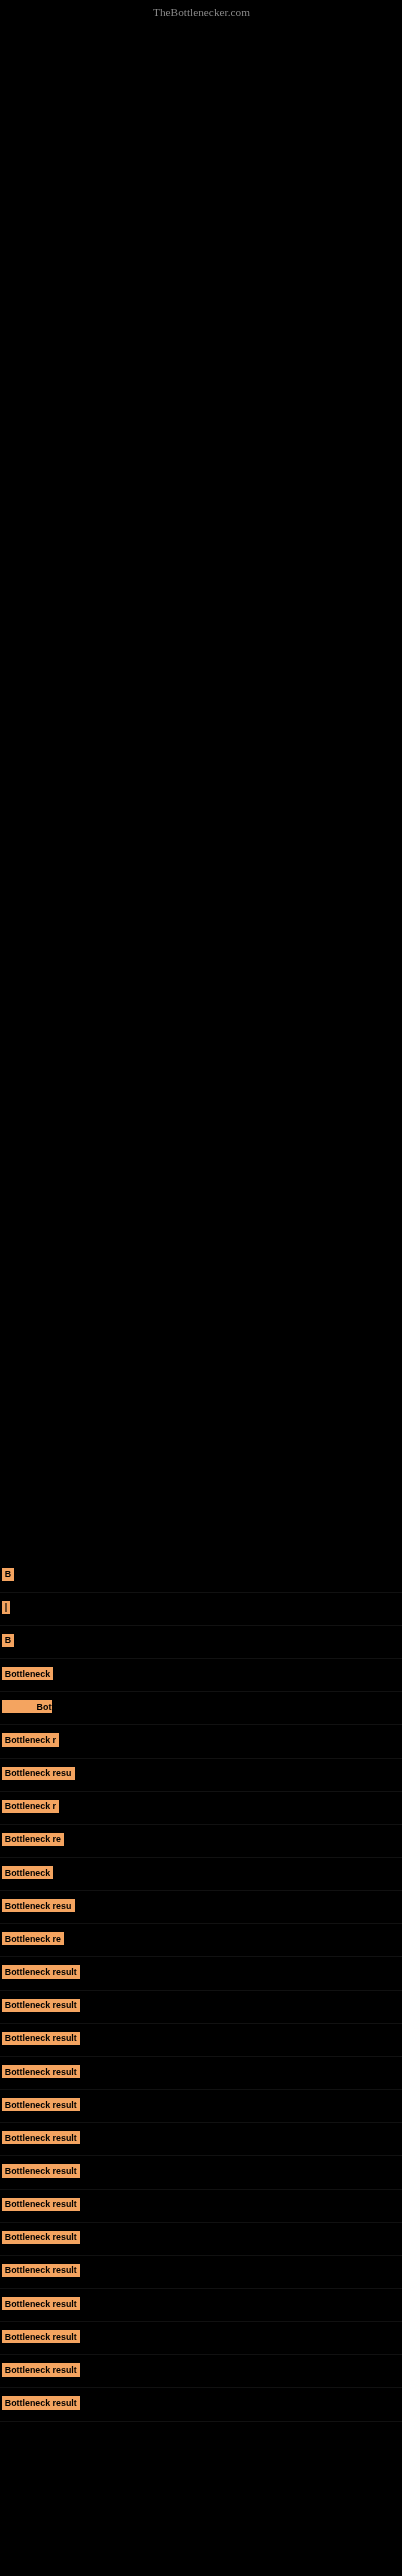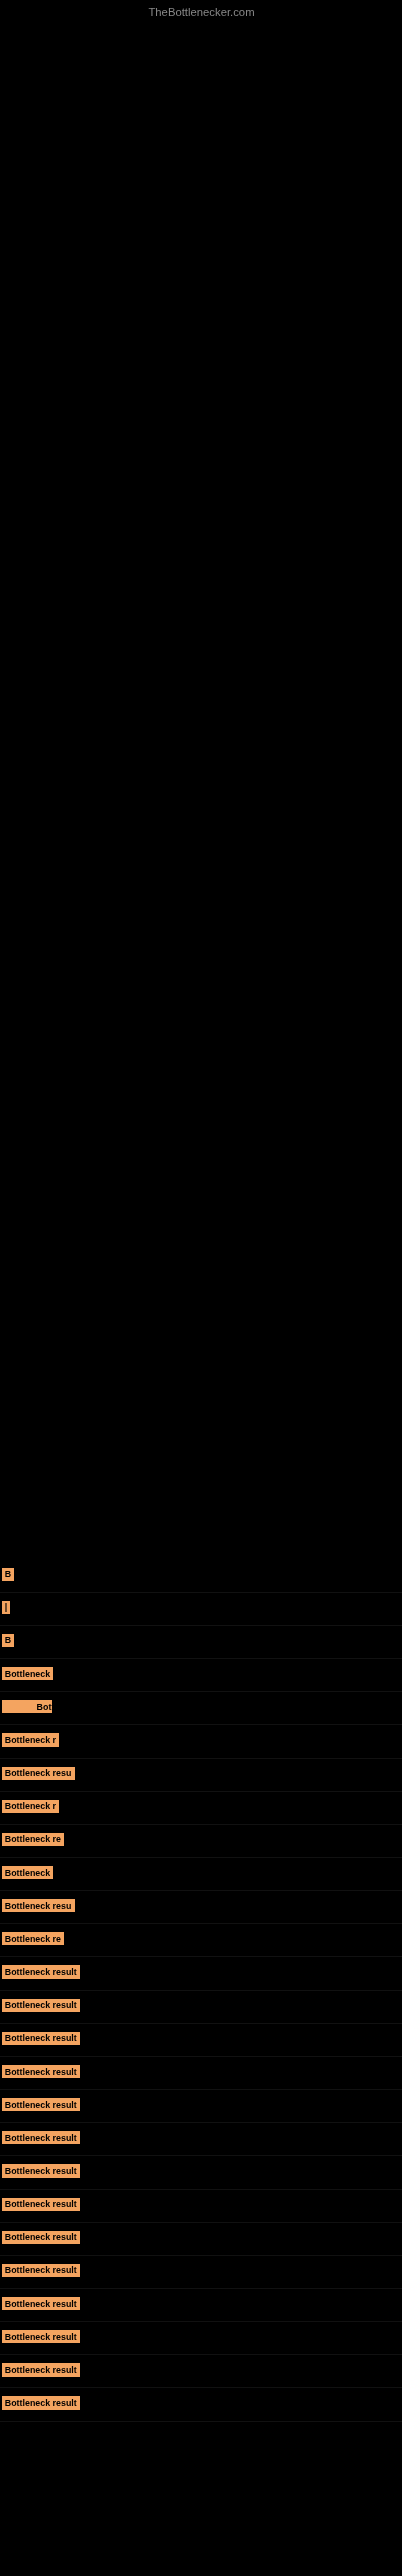--- a/index.html
+++ b/index.html
@@ -15,20 +15,21 @@
       font-family: Arial, sans-serif;
       position: relative;
     }
 
     .site-title {
       text-align: center;
       color: #888888;
       font-size: 11.3px;
       padding-top: 6.4px;
       padding-bottom: 3.2px;
+      font-family: Liberation Serif, serif;
     }
 
     .bottleneck-label {
       display: inline-block;
       background-color: #F4A460;
       color: #000000;
       font-size: 8.9px;
       font-weight: bold;
       padding: 1.6px 3.2px;
       margin: 3.2px 0;

